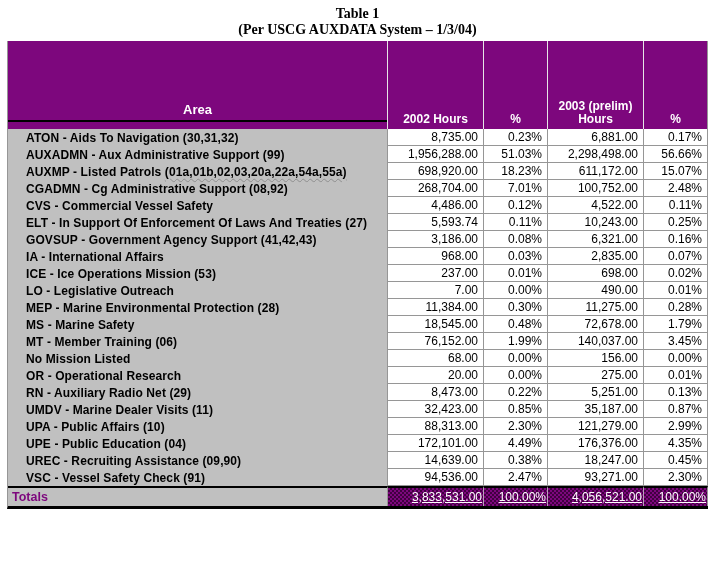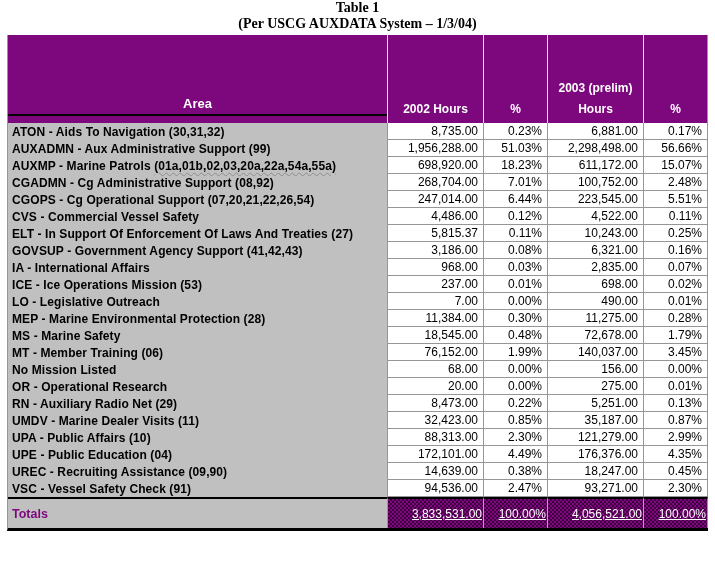--- a/index.html
+++ b/index.html
@@ -14,20 +14,21 @@
     width: 715px; height: 563px;
     background: #ffffff;
     font-family: "Liberation Sans", sans-serif;
     color: #000;
     overflow: hidden;
   }
   .titles {
     text-align: center;
     font-family: "Liberation Serif", serif;
     font-weight: bold;
+    padding-top: 6px;
   }
   .title-line { font-size: 14px; line-height: 16px; }
 
   table.main {
     border-collapse: separate;
     border-spacing: 0;
     table-layout: fixed;
     width: 700px;
     margin: 3px 0 0 7px;
     border-left: 1px solid var(--grid);
@@ -45,53 +46,53 @@
   .area-underline {
     border-bottom: 2px solid #000;
     margin-bottom: 7px;
     padding-bottom: 3px;
     text-align: center;
     font-size: 13px;
   }
   th.val-th {
     font-size: 12px;
     text-align: center;
-    line-height: 21px;
+    line-height: 13px;
     white-space: pre-line;
   }
   .sep-light { border-right: 1px solid #e6e6e6; }
   .outer-right { border-right: 1px solid var(--grid); }
 
   tbody td {
     font-size: 12px;
     line-height: 14px;
     padding: 1px 5px;
     vertical-align: middle;
   }
   td.area-cell {
     background: var(--area-gray);
     font-weight: bold;
     border-right: 1px solid var(--grid);
-    padding-left: 4px;
+    padding-left: 18px;
     letter-spacing: 0.1px;
   }
   td.val-cell {
     text-align: right;
     background: #fff;
     border-right: 1px solid var(--grid);
     border-bottom: 1px solid var(--grid);
   }
   .wavy {
     text-decoration: underline;
     text-decoration-style: wavy;
     text-decoration-color: #8f8f8f;
     text-decoration-thickness: 1px;
     text-underline-offset: 2px;
   }
-  tr.totals-row { height: 31px; }
+  tr.totals-row { height: 20px; }
   tr.totals-row td { border-top: 2px solid #000; }
   td.totals-label {
     background: var(--area-gray);
     color: var(--purple);
     font-weight: bold;
     font-size: 12.5px;
     border-right: 1px solid var(--grid);
     padding-left: 4px;
   }
   td.totals-val {
@@ -143,50 +144,43 @@
         <td class="val-cell outer-right">0.17%</td>
       </tr>
       <tr>
         <td class="area-cell"><span>AUXADMN - Aux Administrative Support (99)</span></td>
         <td class="val-cell">1,956,288.00</td>
         <td class="val-cell">51.03%</td>
         <td class="val-cell">2,298,498.00</td>
         <td class="val-cell outer-right">56.66%</td>
       </tr>
       <tr>
-        <td class="area-cell"><span>AUXMP - Marine Patrols </span><span class="wavy">(01a,01b,02,03,20a,22a,54a,55a)</span></td>
+        <td class="area-cell"><span>AUXMP - Listed Patrols </span><span class="wavy">(01a,01b,02,03,20a,22a,54a,55a)</span></td>
         <td class="val-cell">698,920.00</td>
         <td class="val-cell">18.23%</td>
         <td class="val-cell">611,172.00</td>
         <td class="val-cell outer-right">15.07%</td>
       </tr>
       <tr>
         <td class="area-cell"><span>CGADMN - Cg Administrative Support (08,92)</span></td>
         <td class="val-cell">268,704.00</td>
         <td class="val-cell">7.01%</td>
         <td class="val-cell">100,752.00</td>
         <td class="val-cell outer-right">2.48%</td>
       </tr>
       <tr>
-        <td class="area-cell"><span>CGOPS - Cg Operational Support (07,20,21,22,26,54)</span></td>
-        <td class="val-cell">247,014.00</td>
-        <td class="val-cell">6.44%</td>
-        <td class="val-cell">223,545.00</td>
-        <td class="val-cell outer-right">5.51%</td>
-      </tr>
-      <tr>
         <td class="area-cell"><span>CVS - Commercial Vessel Safety</span></td>
         <td class="val-cell">4,486.00</td>
         <td class="val-cell">0.12%</td>
         <td class="val-cell">4,522.00</td>
         <td class="val-cell outer-right">0.11%</td>
       </tr>
       <tr>
         <td class="area-cell"><span>ELT - In Support Of Enforcement Of Laws And Treaties (27)</span></td>
-        <td class="val-cell">5,815.37</td>
+        <td class="val-cell">5,593.74</td>
         <td class="val-cell">0.11%</td>
         <td class="val-cell">10,243.00</td>
         <td class="val-cell outer-right">0.25%</td>
       </tr>
       <tr>
         <td class="area-cell"><span>GOVSUP - Government Agency Support (41,42,43)</span></td>
         <td class="val-cell">3,186.00</td>
         <td class="val-cell">0.08%</td>
         <td class="val-cell">6,321.00</td>
         <td class="val-cell outer-right">0.16%</td>

